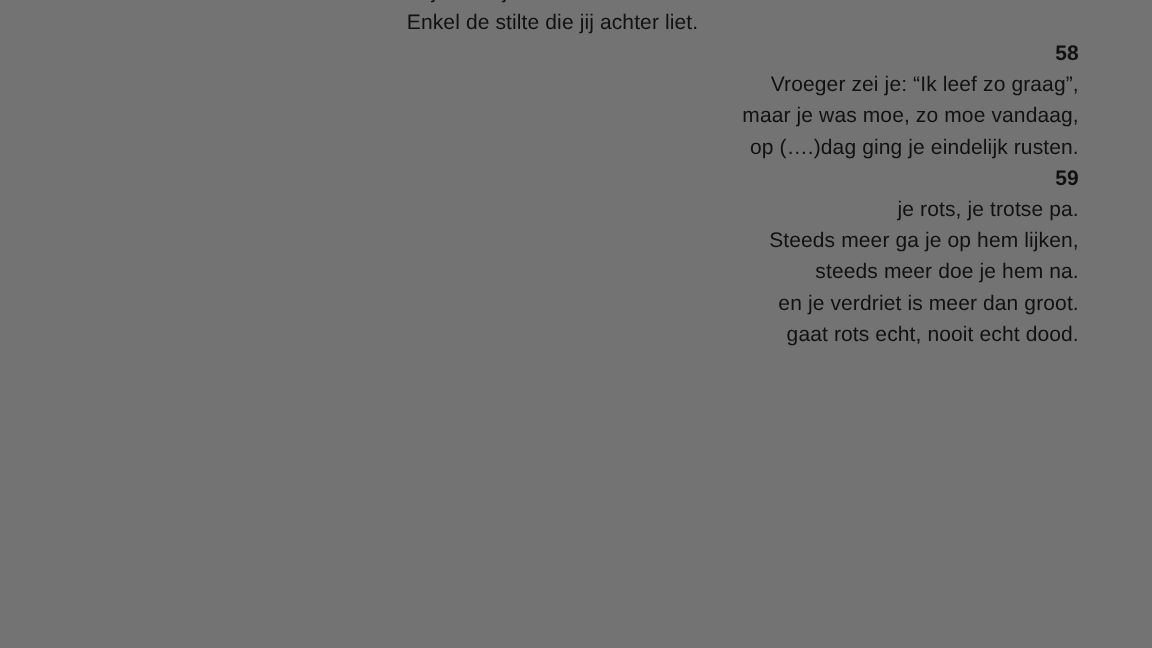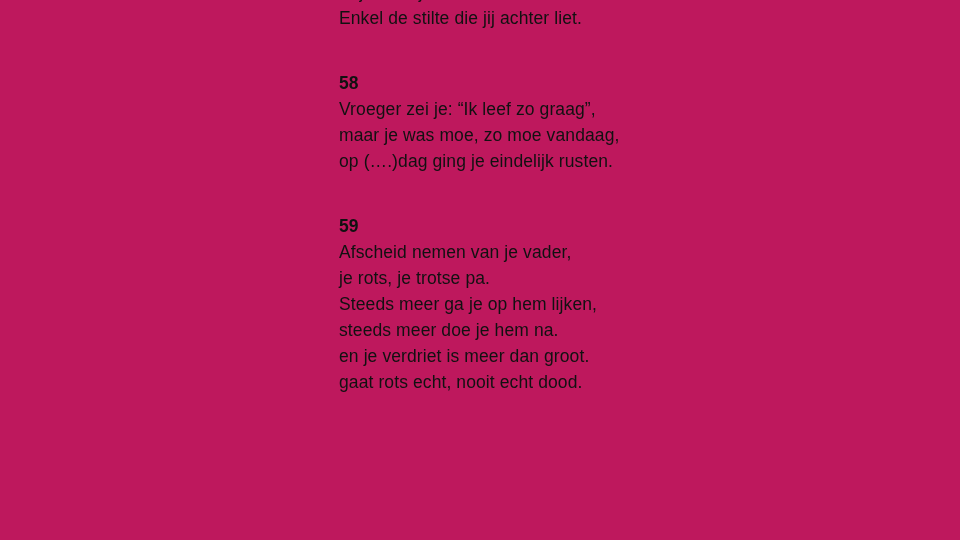--- a/index.html
+++ b/index.html
@@ -6,21 +6,21 @@
   html, body {
     margin: 0;
     padding: 0;
     background: #ffffff;
   }
 
   .page {
     position: relative;
     width: 960px;
     height: 540px;
-    background: #be185d;
+    background: #737373;
     overflow: hidden;
     font-family: "Liberation Sans", "DejaVu Sans", sans-serif;
     color: #111111;
     -webkit-font-smoothing: antialiased;
   }
 
   
   .text-column {
     position: absolute;
     left: 339px;
@@ -53,21 +53,21 @@
     letter-spacing: 0.1px;
   }
 
   
   .stanza {
     margin: 0;
     padding: 0;
   }
 
   .stanza + .stanza {
-    margin-top: 39px;
+    text-align: right;
   }
 
   .stanza-body {
     margin: 0;
     padding: 0;
   }
 </style>
 </head>
 <body>
 
@@ -86,21 +86,20 @@
       <div class="stanza-body">
         <div class="poem-line">Vroeger zei je: “Ik leef zo graag”,</div>
         <div class="poem-line">maar je was moe, zo moe vandaag,</div>
         <div class="poem-line">op (….)dag ging je eindelijk rusten.</div>
       </div>
     </div>
 
     <div class="stanza">
       <div class="stanza-number">59</div>
       <div class="stanza-body">
-        <div class="poem-line">Afscheid nemen van je vader,</div>
         <div class="poem-line">je rots, je trotse pa.</div>
         <div class="poem-line">Steeds meer ga je op hem lijken,</div>
         <div class="poem-line">steeds meer doe je hem na.</div>
         <div class="poem-line">en je verdriet is meer dan groot.</div>
         <div class="poem-line">gaat rots echt, nooit echt dood.</div>
       </div>
     </div>
 
   </div>
 </div>

